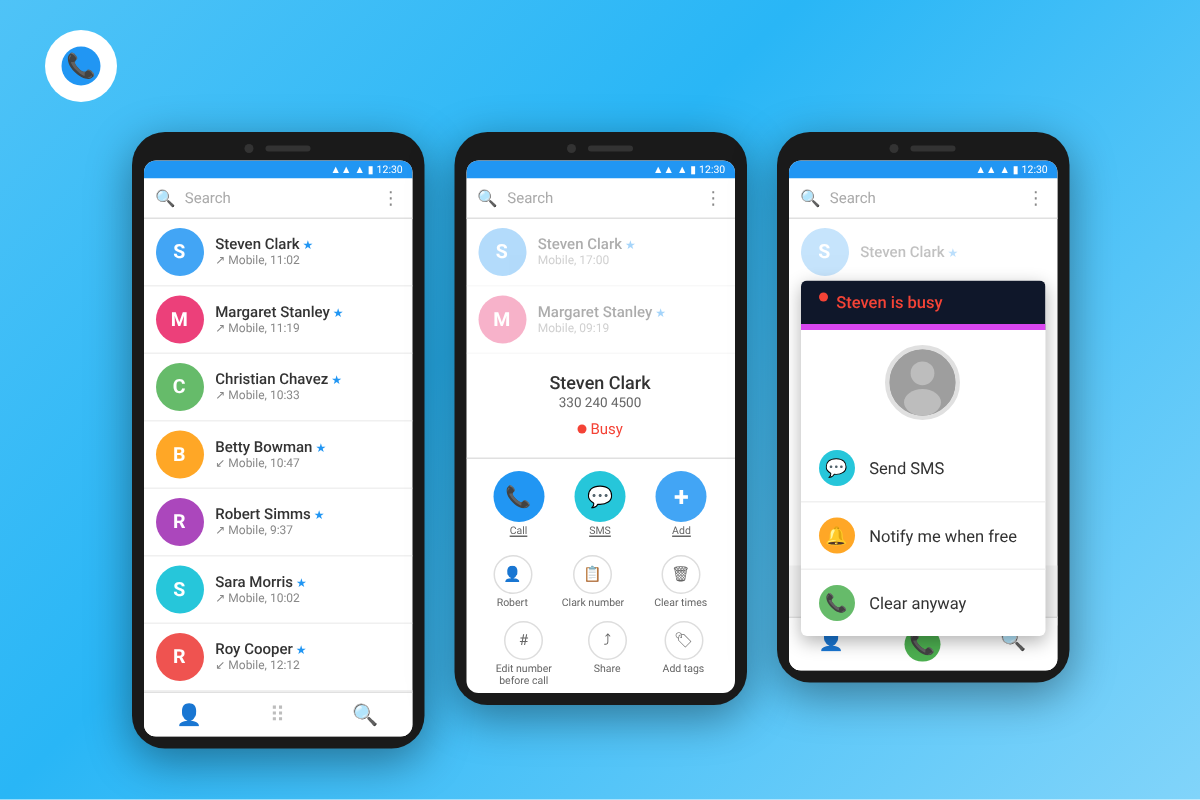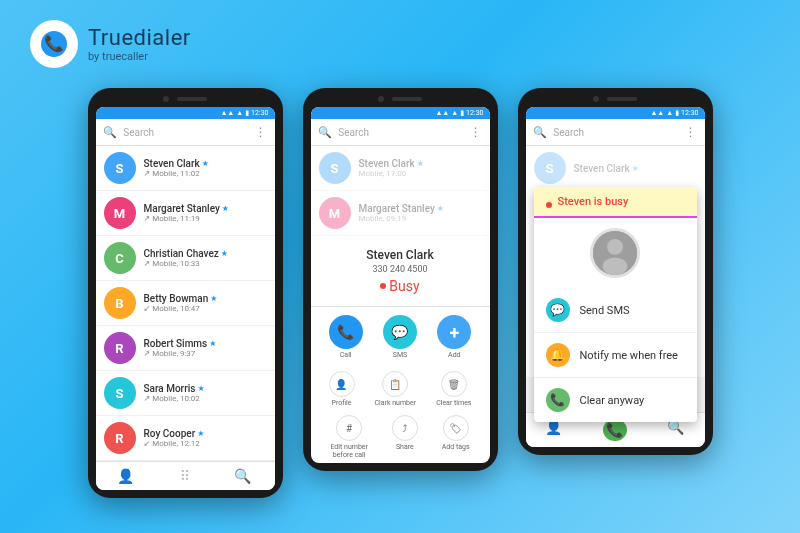--- a/index.html
+++ b/index.html
@@ -215,21 +215,21 @@
     }
     .contact-expanded-phone {
       font-size: 9px;
       color: #666;
       margin-top: 2px;
     }
     .busy-badge {
       display: inline-flex;
       align-items: center;
       gap: 3px;
-      font-size: 14px;
+      font-size: 10px;
       color: #f44336;
       margin-top: 2px;
       text-align: center;
     }
     .busy-dot {
       width: 6px;
       height: 6px;
       background: #f44336;
       border-radius: 50%;
     }
@@ -250,20 +250,21 @@
       flex-direction: column;
     }
     .action-btn.blue { background: #2196f3; }
     .action-btn.teal { background: #26c6da; }
     .action-btn.lblue { background: #42a5f5; }
     .action-btn-label {
       font-size: 7px;
       color: #666;
       text-align: center;
       margin-top: 2px;
+      text-decoration: underline;
     }
     .action-btn-wrap {
       display: flex;
       flex-direction: column;
       align-items: center;
     }
     .secondary-actions {
       display: flex;
       justify-content: space-around;
       padding: 4px 8px;
@@ -302,26 +303,26 @@
       top: 80px;
       left: 8px;
       right: 8px;
       background: white;
       border-radius: 4px;
       box-shadow: 0 4px 12px rgba(0,0,0,0.3);
       z-index: 10;
       overflow: hidden;
     }
     .busy-popup-header {
-      background: #fef9c3;
+      background: #0f172a;
       padding: 8px 12px;
       display: flex;
-      align-items: flex-end;
+      align-items: flex-start;
       gap: 6px;
-      border-bottom: 2px solid #d946ef;
+      border-bottom: 4px solid #d946ef;
     }
     .busy-text {
       font-size: 11px;
       font-weight: 500;
       color: #f44336;
     }
     .busy-popup-avatar {
       display: flex;
       justify-content: center;
       padding: 10px;
@@ -388,24 +389,20 @@
 <body>
 
 <div class="header">
   <div class="logo-area">
     <div class="logo-icon">
       <svg width="30" height="30" viewBox="0 0 30 30">
         <circle cx="15" cy="15" r="13" fill="#2196f3"></circle>
         <text x="15" y="20" text-anchor="middle" font-size="16" fill="white">📞</text>
       </svg>
     </div>
-    <div class="logo-text">
-      <span class="logo-title">Truedialer</span>
-      <span class="logo-subtitle">by truecaller</span>
-    </div>
   </div>
 </div>
 
 <div class="phones-container">
 
   <div class="phone">
     <div class="phone-top">
       <div class="phone-camera"></div>
       <div class="phone-speaker"></div>
     </div>
@@ -543,21 +540,21 @@
         </div>
         <div class="action-btn-wrap">
           <div class="action-btn lblue" style="font-size:18px;font-weight:bold;">+</div>
           <span class="action-btn-label">Add</span>
         </div>
       </div>
 
       <div class="secondary-actions">
         <div class="sec-action">
           <div class="sec-action-icon">👤</div>
-          <span class="sec-action-label">Profile</span>
+          <span class="sec-action-label">Robert</span>
         </div>
         <div class="sec-action">
           <div class="sec-action-icon">📋</div>
           <span class="sec-action-label">Clark number</span>
         </div>
         <div class="sec-action">
           <div class="sec-action-icon">🗑</div>
           <span class="sec-action-label">Clear times</span>
         </div>
       </div>

